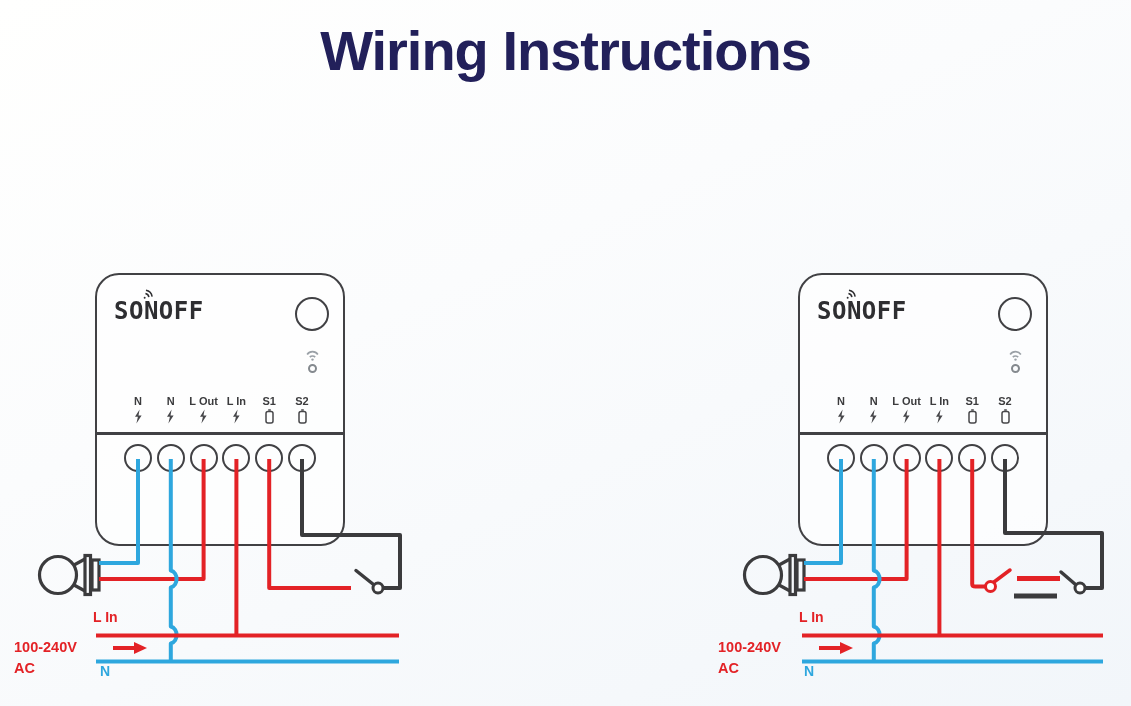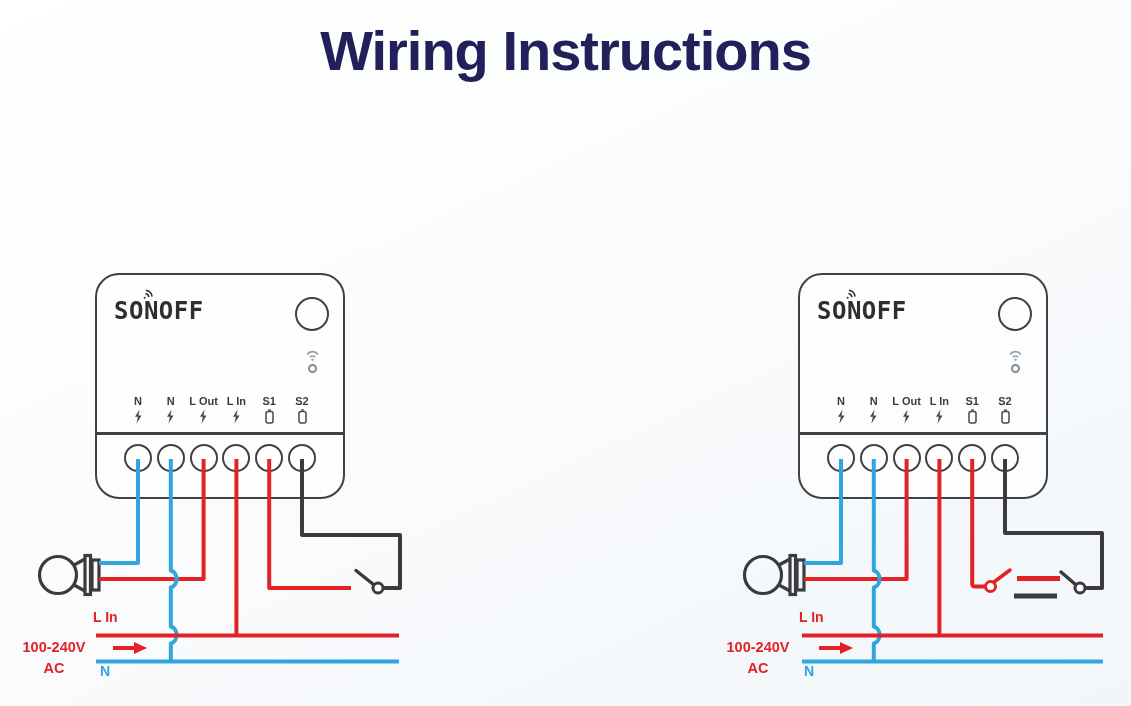--- a/index.html
+++ b/index.html
@@ -10,21 +10,21 @@
     background:linear-gradient(155deg,#fffffe 0%,#fbfcfd 40%,var(--background,#f2f6fa) 100%);
     padding-left:13px;
   }
   .title{
     position:absolute; top:18px; left:0; width:100%;
     text-align:center; font-size:56px; font-weight:bold; letter-spacing:-1px;
     color:var(--title-navy,#22205a);
   }
   
   .device{
-    position:absolute; top:273px; width:250px; height:226px;
+    position:absolute; top:273px; width:250px; height:273px;
     border:2.5px solid var(--device-outline,#414144); border-radius:24px;
     background:rgba(255,255,255,.65);
   }
   .logo{ position:absolute; left:17px; top:22px; }
   .brand{
     font-size:24px; font-weight:bold; letter-spacing:.5px;
     color:#2e2e31; font-family:"DejaVu Sans Mono","Liberation Sans",monospace;
   }
   .sound-icon{ position:absolute; left:28px; top:-10px; }
   .btn-circle{
@@ -63,21 +63,21 @@
   .lamp circle,.lamp rect,.lamp path{ stroke:var(--signal-black,#3b3b3d); fill:none; stroke-width:3.2; }
   .lever{ stroke-width:3.5; stroke-linecap:round; }
   .bar{ stroke-width:5; }
   .pivot{ fill:#ffffff; stroke-width:3; }
   .arrow-line{ stroke-width:4; }
   
   .net-label{ position:absolute; font-size:14px; font-weight:bold; }
   .red-t{ color:var(--live-red,#e32226); }
   .blue-t{ color:var(--neutral-blue,#2ea7de); }
   .supply{
-    position:absolute; width:80px; text-align:center;
+    position:absolute; width:80px; text-align:left;
     color:var(--live-red,#e32226); font-weight:bold; font-size:14.5px; line-height:21px;
   }
 </style>
 </head>
 <body>
 
 <div class="stage">
 
   <h1 class="title">Wiring Instructions</h1>
 

